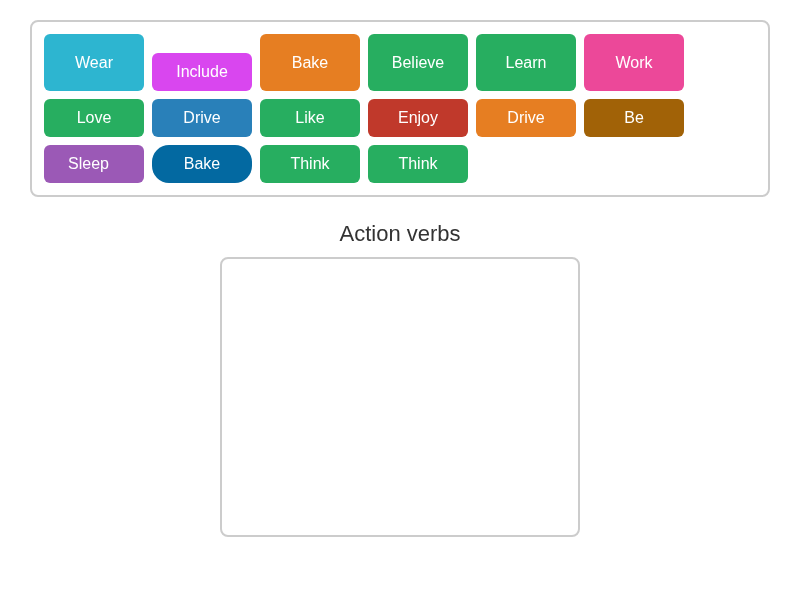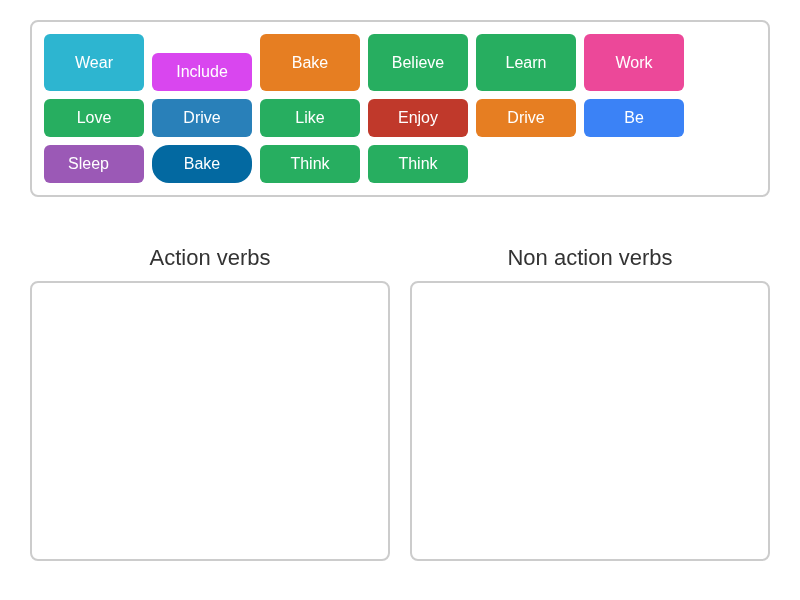--- a/index.html
+++ b/index.html
@@ -45,37 +45,36 @@
     .chip-surf    { background-color: #e67e22; }
     .chip-believe { background-color: #27ae60; }
     .chip-learn   { background-color: #27ae60; }
     .chip-work    { background-color: #ec4899; }
     .chip-love    { background-color: #27ae60; }
     .chip-mean    { background-color: #9b59b6; }
     .chip-drive   { background-color: #2980b9; text-align: right; }
     .chip-enjoy   { background-color: #c0392b; }
     .chip-like    { background-color: #27ae60; }
     .chip-know    { background-color: #e67e22; }
-    .chip-be      { background-color: #3b82f6; }
+    .chip-be      { background-color: #a16207; }
     .chip-sleep   { background-color: #9b59b6; padding-left: 7px; }
     .chip-bake    { background-color: #0369a1; border-radius: 17px; }
     .chip-think1  { background-color: #27ae60; }
     .chip-think2  { background-color: #27ae60; }
 
     
     .categories {
       display: flex;
       gap: 20px;
       justify-content: center;
     }
 
     .category {
       flex: 1;
       max-width: 360px;
-      margin-top: 24px;
     }
 
     .category-title {
       text-align: center;
       font-size: 22px;
       color: #333;
       margin-bottom: 10px;
       font-weight: normal;
     }
 
@@ -108,18 +107,14 @@
       <div class="word-chip chip-bake">Bake</div>
       <div class="word-chip chip-think1">Think</div>
       <div class="word-chip chip-think2">Think</div>
     </div>
 
   <div class="categories">
     <div class="category">
       <div class="category-title">Action verbs</div>
       <div class="category-box" id="action-box"></div>
     </div>
-    <div class="category">
-      <div class="category-title">Non action verbs</div>
-      <div class="category-box" id="nonaction-box"></div>
-    </div>
   </div>
 </div>
 
 </body></html>

